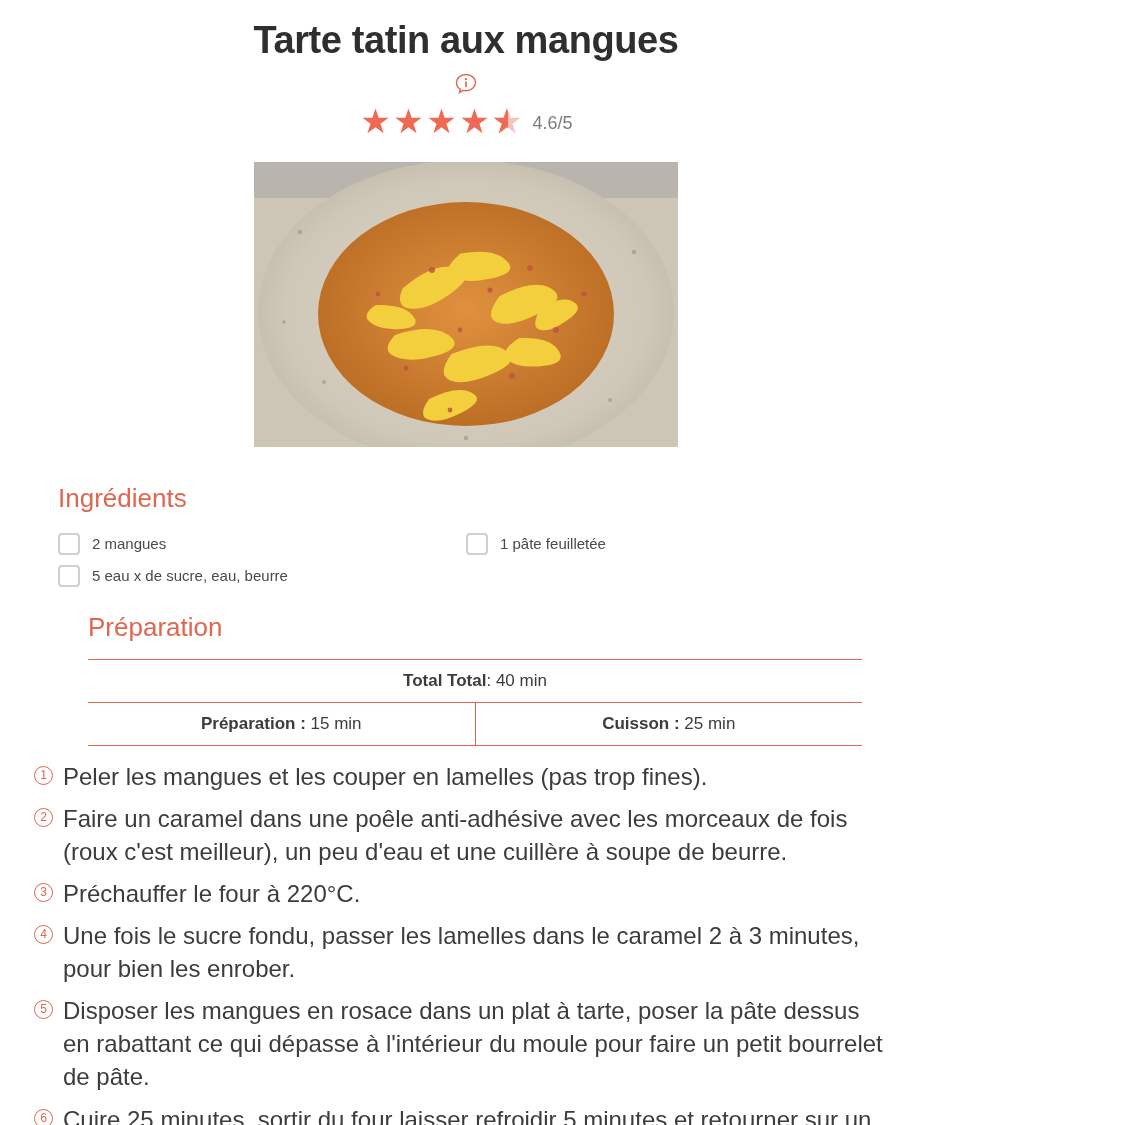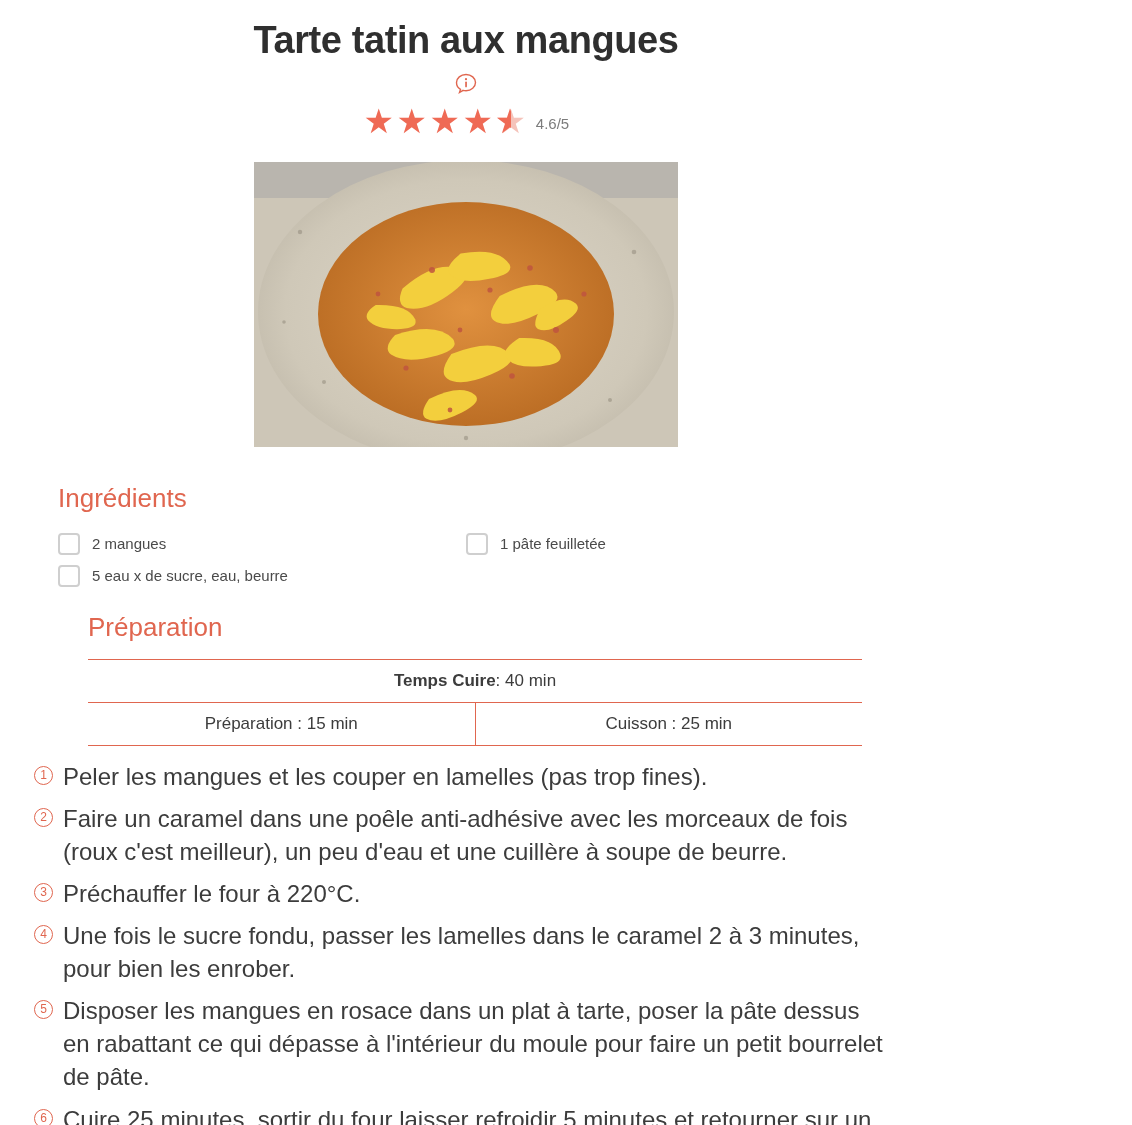--- a/index.html
+++ b/index.html
@@ -55,21 +55,21 @@
     color: #ef6a55;
     letter-spacing: 1px;
   }
   .star { position: relative; display: inline-block; width: 33px; text-align: center; }
   .star .half-wrap {
     position: absolute; left: 0; top: 0; width: 50%;
     overflow: hidden; color: #ef6a55;
   }
   .star.empty { color: #f5c3ba; }
   .rating-value {
-    font-size: 15px;
+    font-size: 18px;
     color: #7c7c7c;
     padding-top: 6px;
   }
 
   
   .photo-wrap {
     display: flex;
     justify-content: center;
     margin-top: 24px;
   }
@@ -138,21 +138,21 @@
   .times-split {
     display: flex;
   }
   .times-cell {
     flex: 1;
     text-align: center;
     padding: 11px 0;
     font-size: 17px;
   }
   .times-cell + .times-cell { border-left: 1px solid #e0664f; }
-  .times-cell b { font-weight: normal; }
+  .times-cell b { font-weight: bold; }
 
   
   .steps {
     list-style: none;
     margin: 14px 0 0 0;
     padding: 0 40px 0 34px;
   }
   .step {
     display: flex;
     align-items: flex-start;
@@ -281,21 +281,21 @@
         <span class="ing-label">5 eau x de sucre, eau, beurre</span>
       </div>
     </div>
   </div>
 
   <div class="prep-block">
     <h2 class="section-title">Préparation</h2>
 
     <div class="times">
       <div class="times-total">
-        <b>Temps Cuire</b><span>: 40 min</span>
+        <b>Total Total</b><span>: 40 min</span>
       </div>
       <div class="times-split">
         <div class="times-cell">
           <b>Préparation :</b>
           <span>15 min</span>
         </div>
         <div class="times-cell">
           <b>Cuisson :</b>
           <span>25 min</span>
         </div>

